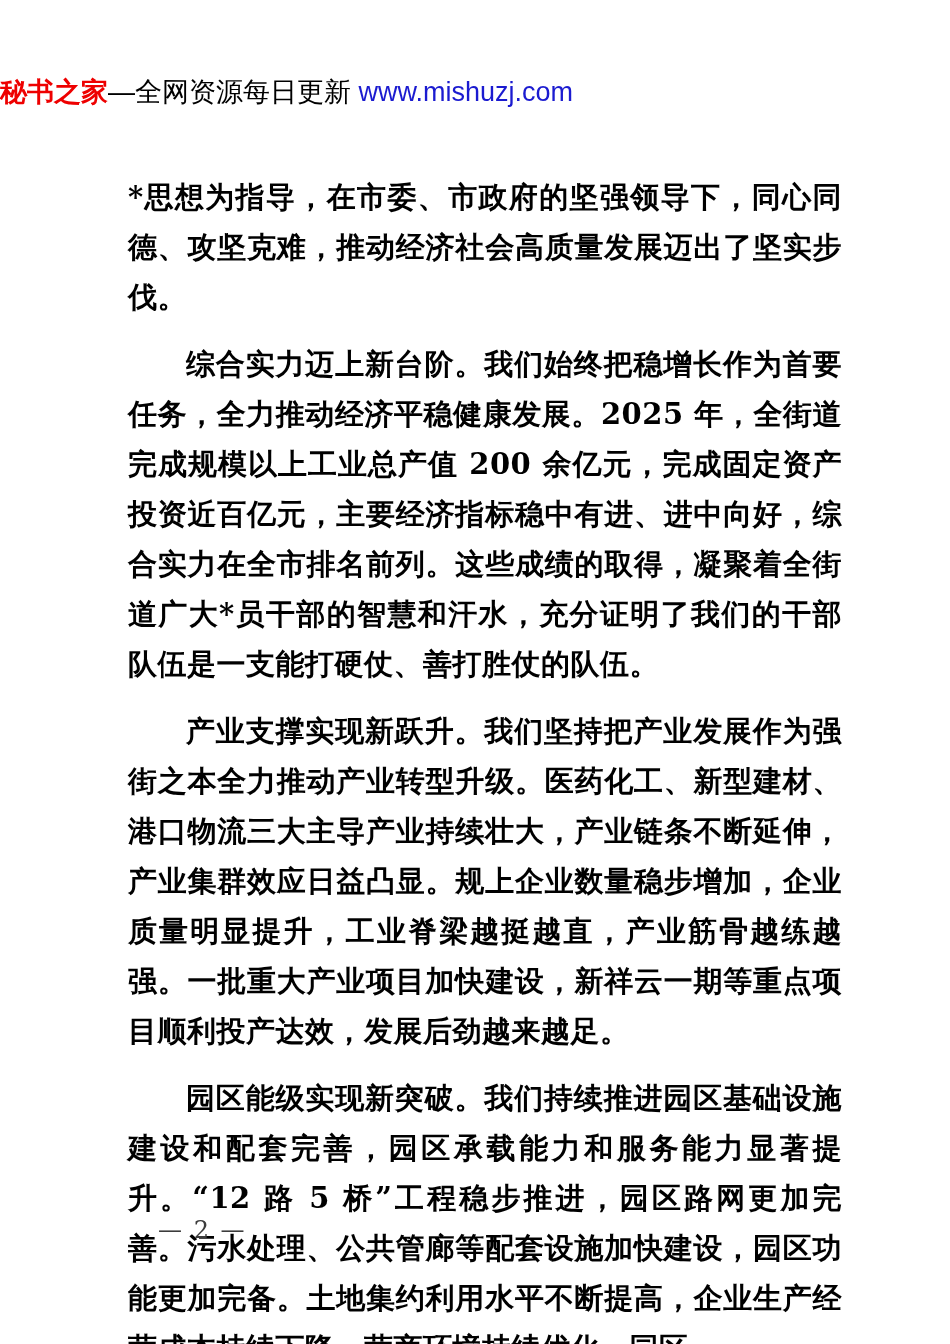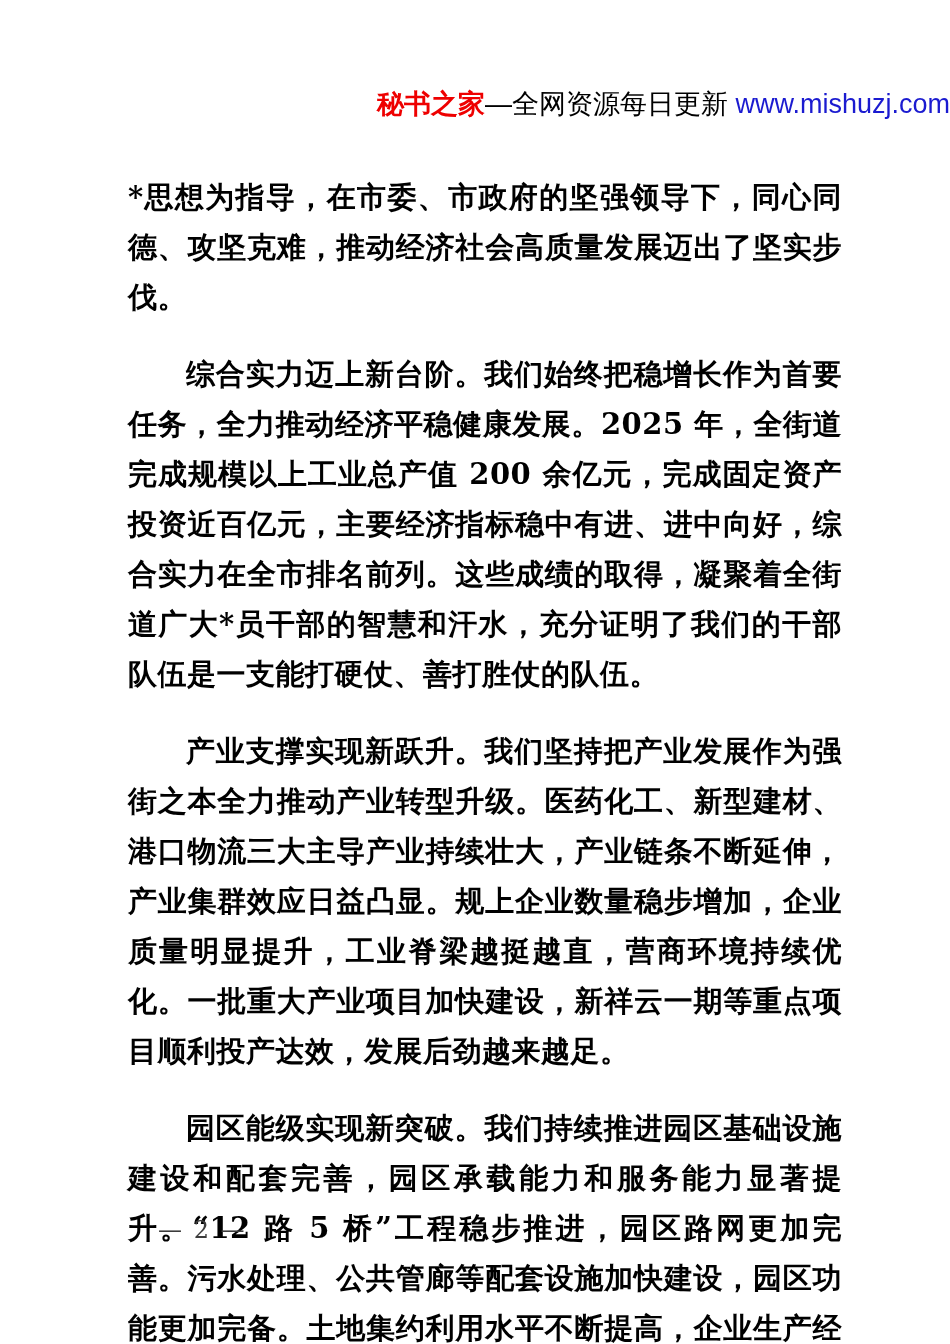--- a/index.html
+++ b/index.html
@@ -9,24 +9,24 @@
   }
   .page {
     position: relative;
     width: 950px;
     height: 1344px;
     background: #ffffff;
     overflow: hidden;
   }
   .doc-header {
     position: absolute;
-    top: 88px;
+    top: 76px;
     left: 0;
     width: 100%;
-    text-align: right;
+    text-align: left;
     font-family: "Liberation Sans", sans-serif;
     font-size: 27px;
     line-height: 32px;
     white-space: nowrap;
   }
   .brand {
     font-weight: bold;
   }
   .tagline {
     color: #000000;
@@ -45,21 +45,21 @@
     line-height: 50px;
     color: #000000;
     text-align: justify;
     letter-spacing: 0.5px;
   }
   .doc-content p {
     margin: 0;
     font-weight: bold;
   }
   .doc-content p + p {
-    margin-top: 27px;
+    margin-top: 17px;
     text-indent: 2em;
   }
   .doc-footer {
     position: absolute;
     top: 1216px;
     left: 158px;
     font-family: "DejaVu Serif", "Liberation Serif", serif;
     font-size: 24px;
     color: #3c3c3c;
     letter-spacing: 2px;
@@ -70,19 +70,19 @@
 
 <div class="page">
 
   <div class="doc-header">
     <span class="brand" style="color: rgb(238, 0, 0);">秘书之家</span><span class="tagline">—全网资源每日更新 </span><a class="site-url" style="color: rgb(27, 27, 208);">www.mishuzj.com</a>
   </div>
 
   <div class="doc-content">
     <p>*思想为指导，在市委、市政府的坚强领导下，同心同德、攻坚克难，推动经济社会高质量发展迈出了坚实步伐。</p>
     <p>综合实力迈上新台阶。我们始终把稳增长作为首要任务，全力推动经济平稳健康发展。2025 年，全街道完成规模以上工业总产值 200 余亿元，完成固定资产投资近百亿元，主要经济指标稳中有进、进中向好，综合实力在全市排名前列。这些成绩的取得，凝聚着全街道广大*员干部的智慧和汗水，充分证明了我们的干部队伍是一支能打硬仗、善打胜仗的队伍。</p>
-    <p>产业支撑实现新跃升。我们坚持把产业发展作为强街之本全力推动产业转型升级。医药化工、新型建材、港口物流三大主导产业持续壮大，产业链条不断延伸，产业集群效应日益凸显。规上企业数量稳步增加，企业质量明显提升，工业脊梁越挺越直，营商环境持续优化。一批重大产业项目加快建设，新祥云一期等重点项目顺利投产达效，发展后劲越来越足。</p>
+    <p>产业支撑实现新跃升。我们坚持把产业发展作为强街之本全力推动产业转型升级。医药化工、新型建材、港口物流三大主导产业持续壮大，产业链条不断延伸，产业集群效应日益凸显。规上企业数量稳步增加，企业质量明显提升，工业脊梁越挺越直，产业筋骨越练越强。一批重大产业项目加快建设，新祥云一期等重点项目顺利投产达效，发展后劲越来越足。</p>
     <p>园区能级实现新突破。我们持续推进园区基础设施建设和配套完善，园区承载能力和服务能力显著提升。“12 路 5 桥”工程稳步推进，园区路网更加完善。污水处理、公共管廊等配套设施加快建设，园区功能更加完备。土地集约利用水平不断提高，企业生产经营成本持续下降，营商环境持续优化，园区</p>
   </div>
 
   <div class="doc-footer">— 2 —</div>
 
 </div>
 
 </body></html>

